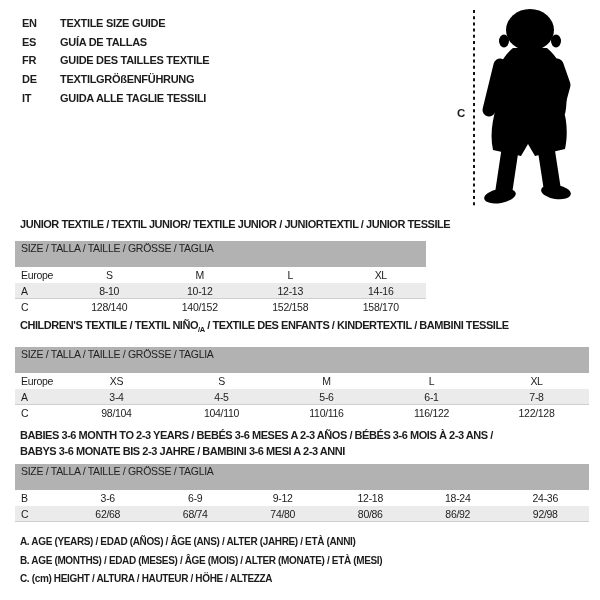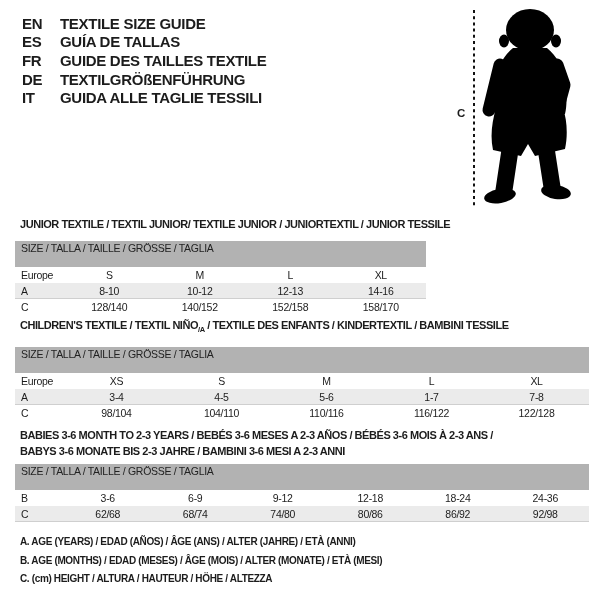--- a/index.html
+++ b/index.html
@@ -9,21 +9,21 @@
     height: 600px;
     background: #ffffff;
     color: #1c1c1c;
     font-family: "Liberation Sans", sans-serif;
     overflow: hidden;
     letter-spacing: -0.2px;
   }
 
   
   .language-list { position: absolute; left: 22px; top: 14px; }
-  .lang-row { display: flex; height: 18.6px; align-items: center; font-weight: bold; font-size: 15px; letter-spacing: -0.3px; }
+  .lang-row { display: flex; height: 18.6px; align-items: center; font-weight: bold; font-size: 11px; letter-spacing: -0.3px; }
   .lang-code { width: 38px; flex: 0 0 38px; }
 
   
   .figure-svg { position: absolute; left: 450px; top: 5px; width: 145px; height: 205px; }
 
   
   .size-table-section { position: absolute; left: 15px; }
   .section-1 { top: 216px; width: 411px; }
   .section-2 { top: 317px; width: 574px; }
   .section-3 { top: 427px; width: 574px; }
@@ -136,21 +136,21 @@
             <div class="tcell value-cell">S</div>
             <div class="tcell value-cell">M</div>
             <div class="tcell value-cell">L</div>
             <div class="tcell value-cell">XL</div>
           </div>
           <div class="trow shaded">
             <div class="tcell label-cell">A</div>
             <div class="tcell value-cell">3-4</div>
             <div class="tcell value-cell">4-5</div>
             <div class="tcell value-cell">5-6</div>
-            <div class="tcell value-cell">1-7</div>
+            <div class="tcell value-cell">6-1</div>
             <div class="tcell value-cell">7-8</div>
           </div>
           <div class="trow">
             <div class="tcell label-cell">C</div>
             <div class="tcell value-cell">98/104</div>
             <div class="tcell value-cell">104/110</div>
             <div class="tcell value-cell">110/116</div>
             <div class="tcell value-cell">116/122</div>
             <div class="tcell value-cell">122/128</div>
           </div>

